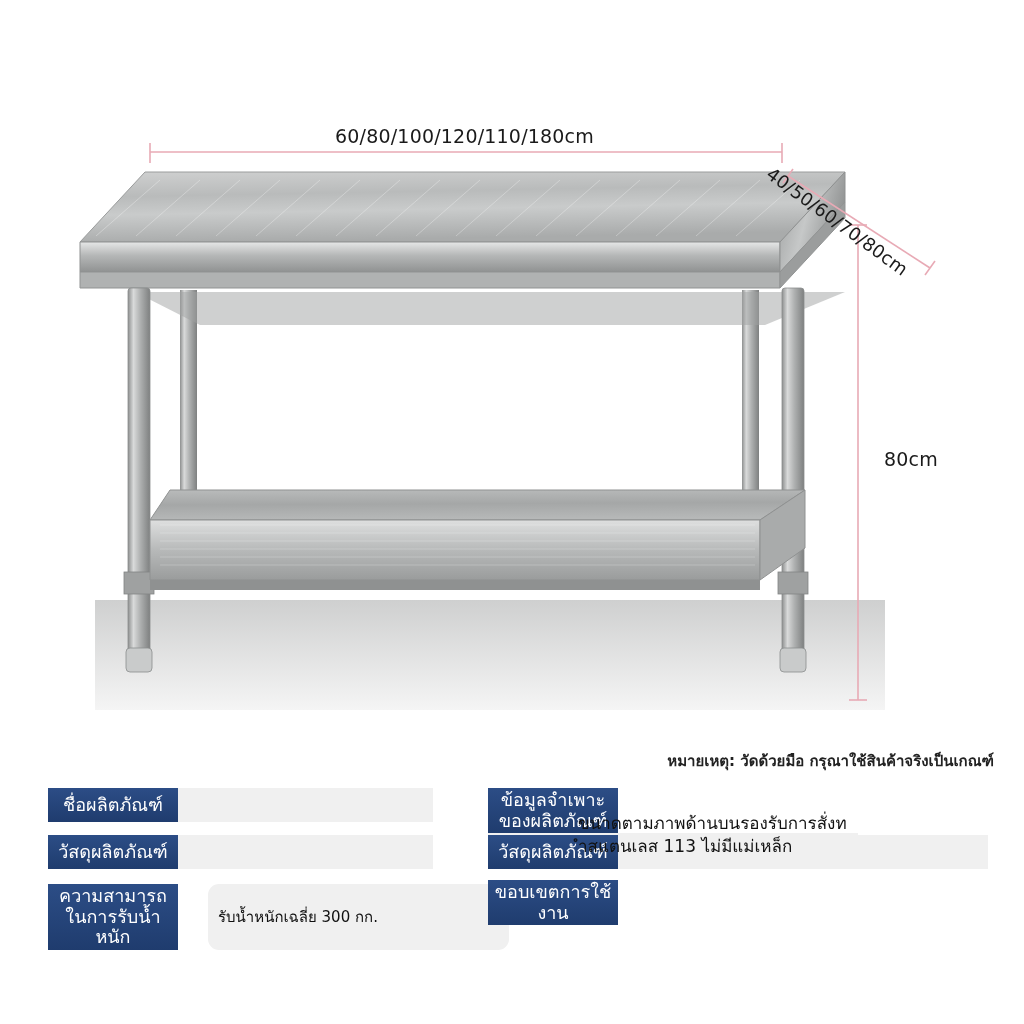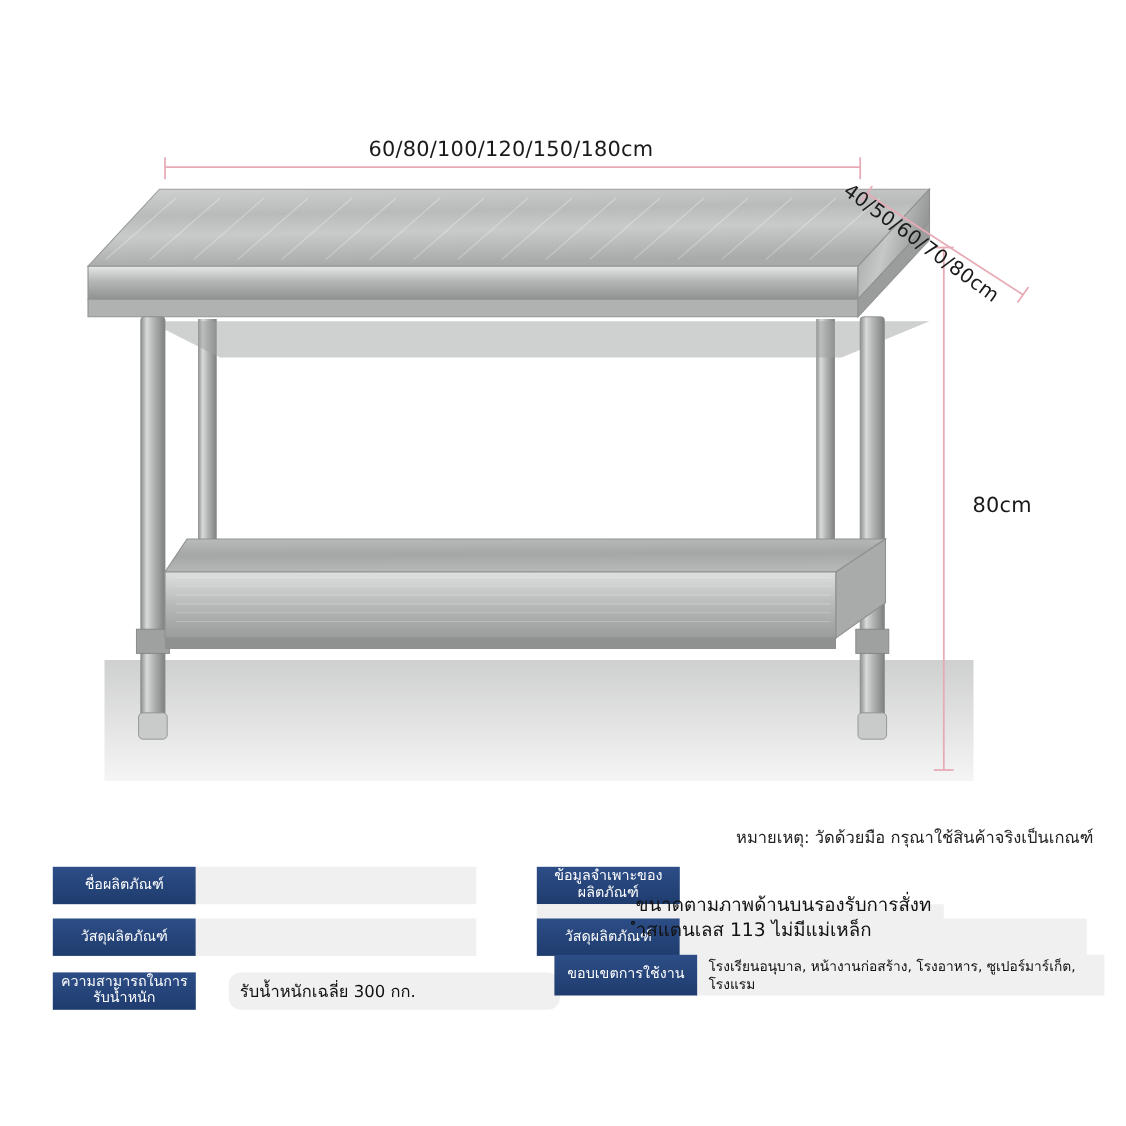--- a/index.html
+++ b/index.html
@@ -57,20 +57,21 @@
     text-align: right;
   }
 
   .note {
     position: absolute;
     right: 30px;
     top: 749px;
     font-size: 15px;
     color: #222;
     white-space: nowrap;
+    font-weight: bold;
   }
 
   
   .specs {
     position: absolute;
     left: 48px;
     top: 788px;
     width: 940px;
     height: 150px;
   }
@@ -79,21 +80,21 @@
     position: absolute;
     display: flex;
     align-items: stretch;
   }
 
   .spec-key {
     width: 130px;
     min-height: 34px;
     background: linear-gradient(180deg, #2c4d86 0%, #1f3c6e 100%);
     color: #ffffff;
-    font-size: 13px;
+    font-size: 18px;
     display: flex;
     align-items: center;
     justify-content: center;
     text-align: center;
     padding: 2px 4px;
     box-sizing: border-box;
     line-height: 1.15;
   }
 
   .spec-val {
@@ -121,21 +122,21 @@
   #row-capacity  { left: 0px;   top: 96px; gap: 30px;  }
   #row-capacity .spec-val { width: 301px; min-height: 34px; border-radius: 11px; }
 
   
   #row-info      { left: 440px; top: 0px; flex-direction: column;   }
   #row-info .spec-val { width: 370px; min-height: 34px; }
 
   #row-material2 { left: 440px; top: 47px;  }
   #row-material2 .spec-val { width: 370px; min-height: 34px; }
 
-  #row-scope     { left: 440px; top: 80px; margin-left: 16px;  }
+  #row-scope     { left: 440px; top: 92px;  }
   #row-scope .spec-val { width: 370px; min-height: 34px; }
 
   
   .overflow-text {
     position: absolute;
     color: #111;
     font-size: 17px;
     line-height: 1.35;
     white-space: pre-line;
   }
@@ -261,21 +262,21 @@
         <line x1="788" y1="176" x2="930" y2="268"></line>
         <line x1="783" y1="183" x2="793" y2="169"></line>
         <line x1="925" y1="275" x2="935" y2="261"></line>
 
         <line x1="858" y1="225" x2="858" y2="700"></line>
         <line x1="849" y1="225" x2="867" y2="225"></line>
         <line x1="849" y1="700" x2="867" y2="700"></line>
       </g>
     </svg>
 
-    <div class="dim-label dim-top">60/80/100/120/150/180cm</div>
+    <div class="dim-label dim-top">60/80/100/120/110/180cm</div>
     <div class="dim-label dim-right-side">40/50/60/70/80cm</div>
     <div class="dim-label dim-height">80cm</div>
 
     <div class="note">หมายเหตุ: วัดด้วยมือ กรุณาใช้สินค้าจริงเป็นเกณฑ์</div>
   </div>
 
   <div class="specs">
 
     <div class="spec-row" id="row-name">
       <div class="spec-key">ชื่อผลิตภัณฑ์</div>
@@ -297,20 +298,19 @@
       <div class="spec-val"></div>
     </div>
 
     <div class="spec-row" id="row-material2">
       <div class="spec-key">วัสดุผลิตภัณฑ์</div>
       <div class="spec-val"></div>
     </div>
 
     <div class="spec-row" id="row-scope">
       <div class="spec-key">ขอบเขตการใช้งาน</div>
-      <div class="spec-val small">โรงเรียนอนุบาล, หน้างานก่อสร้าง, โรงอาหาร, ซูเปอร์มาร์เก็ต, โรงแรม</div>
     </div>
   </div>
 
   <div class="overflow-text" id="ovf-info">ขนาดตามภาพด้านบนรองรับการสั่งท
 ำสแตนเลส 113 ไม่มีแม่เหล็ก</div>
 
 </div>
 
 </body></html>

